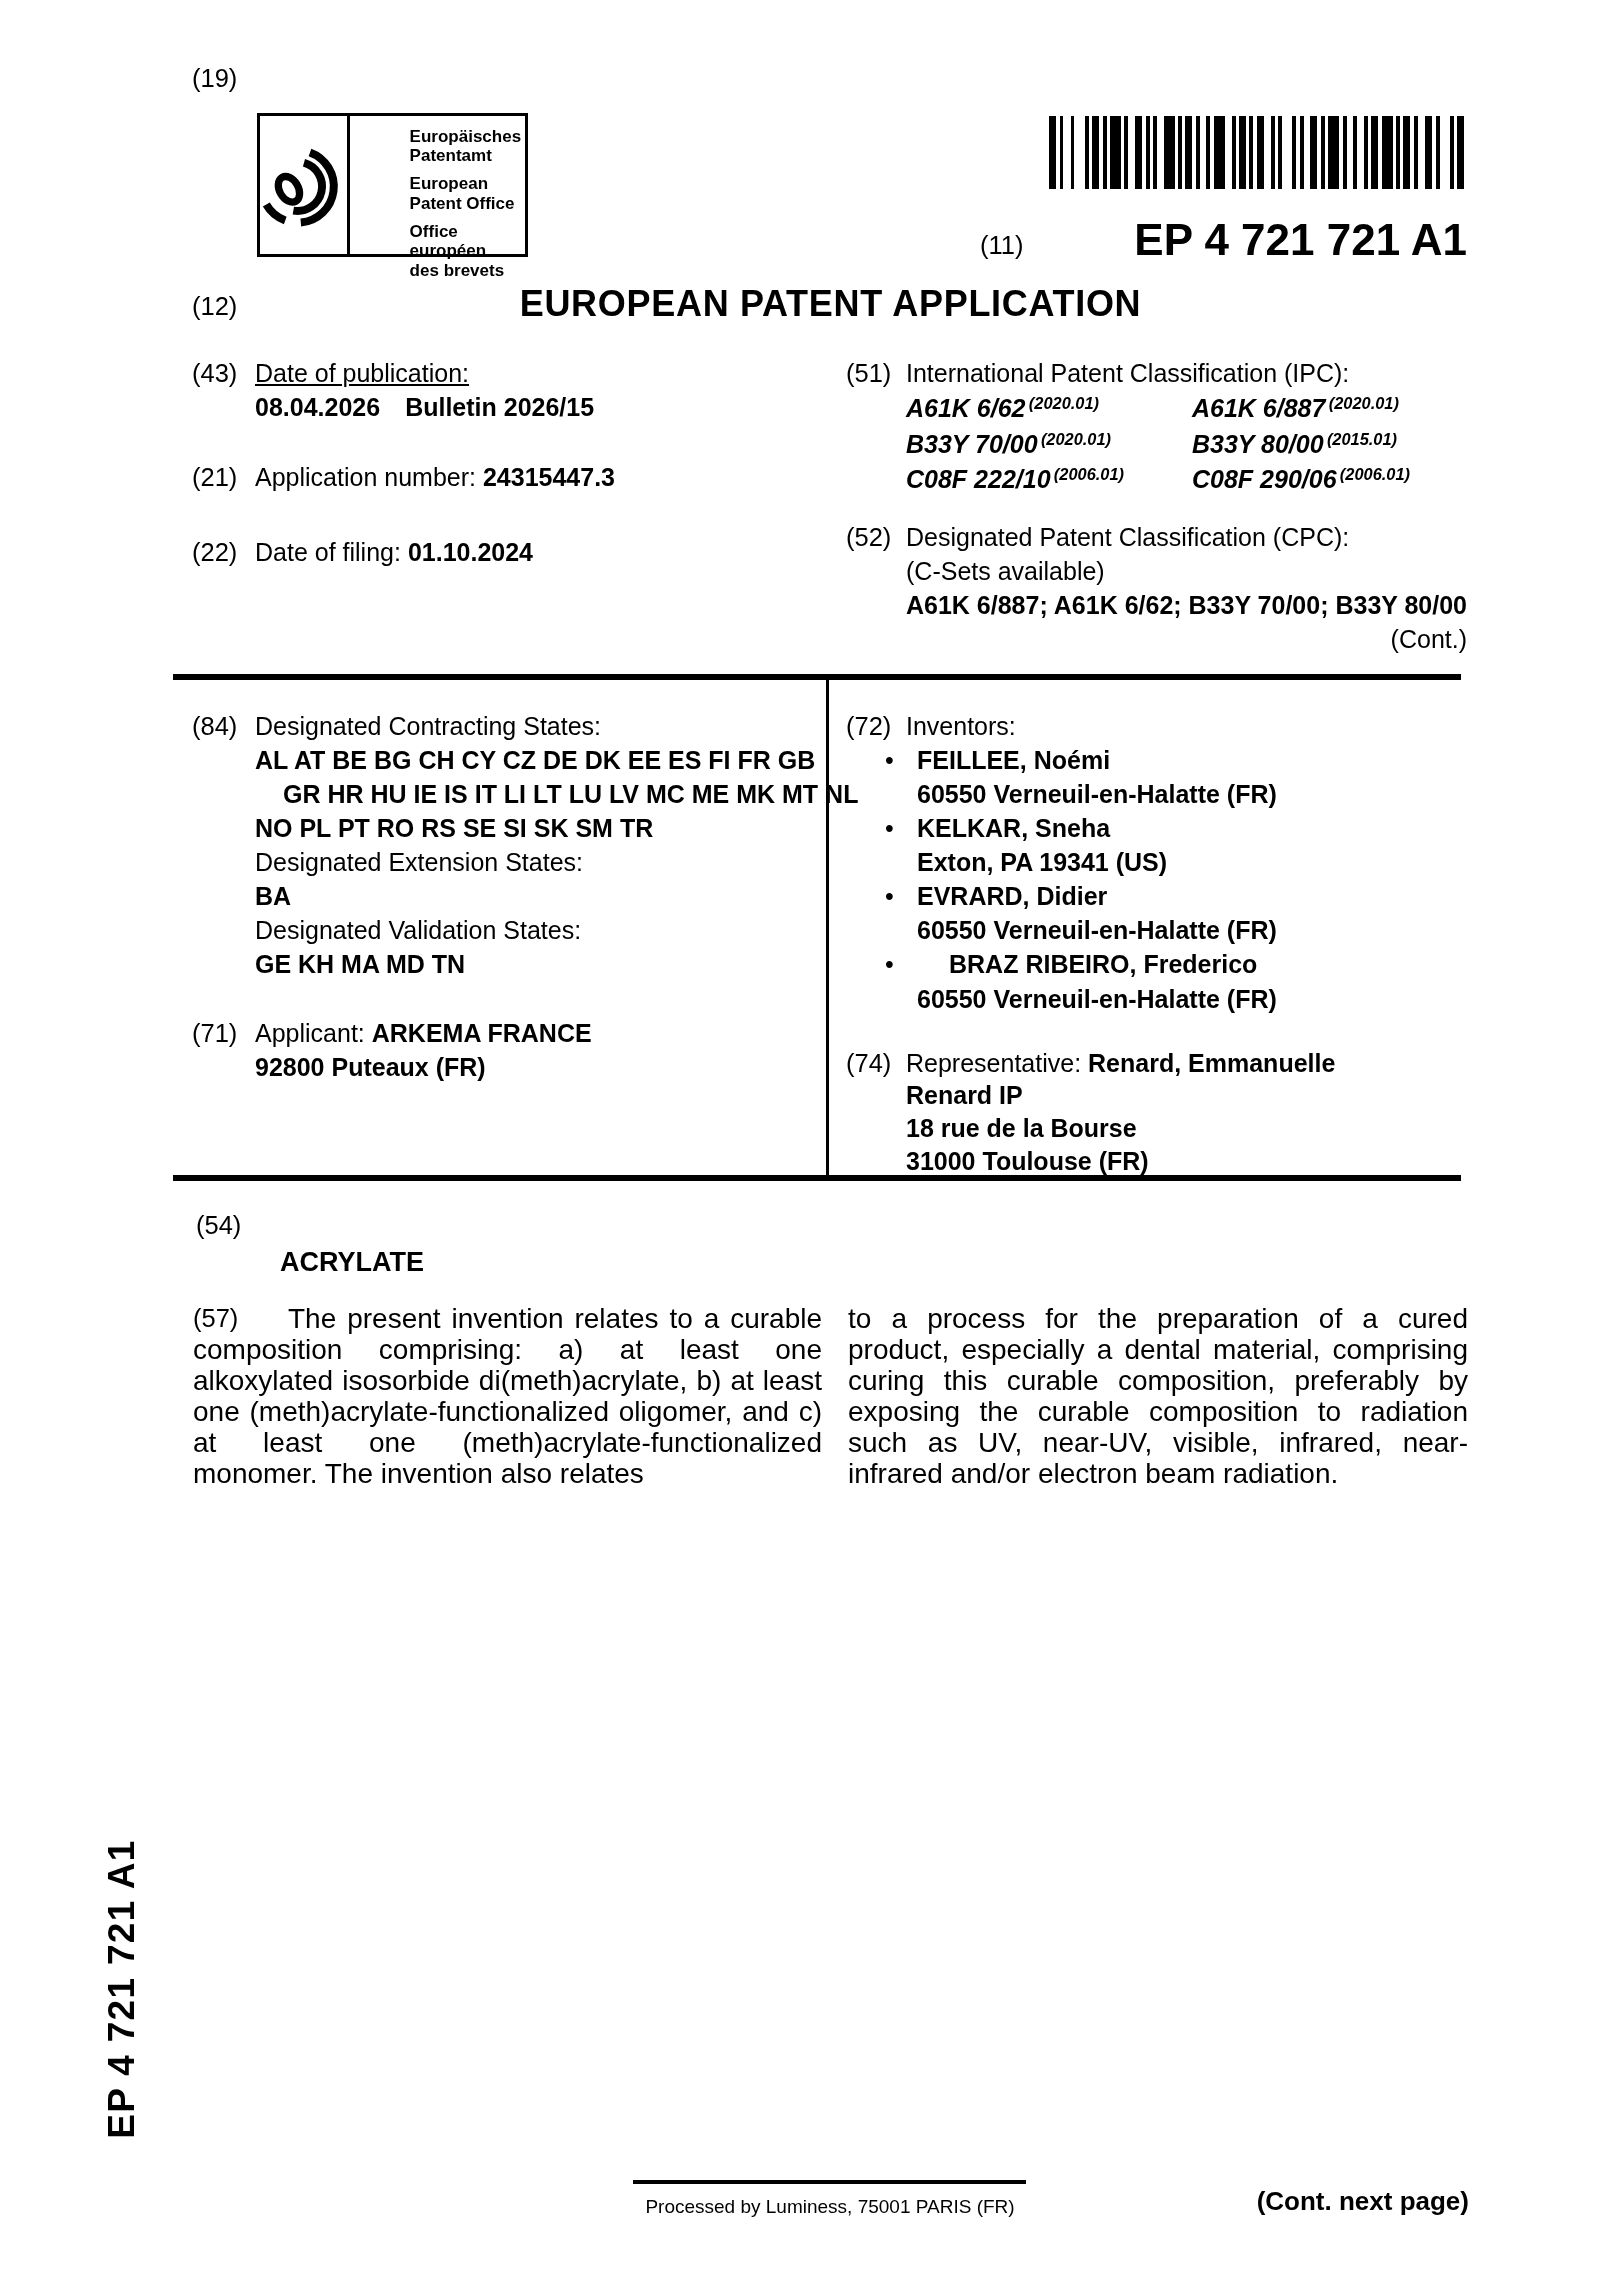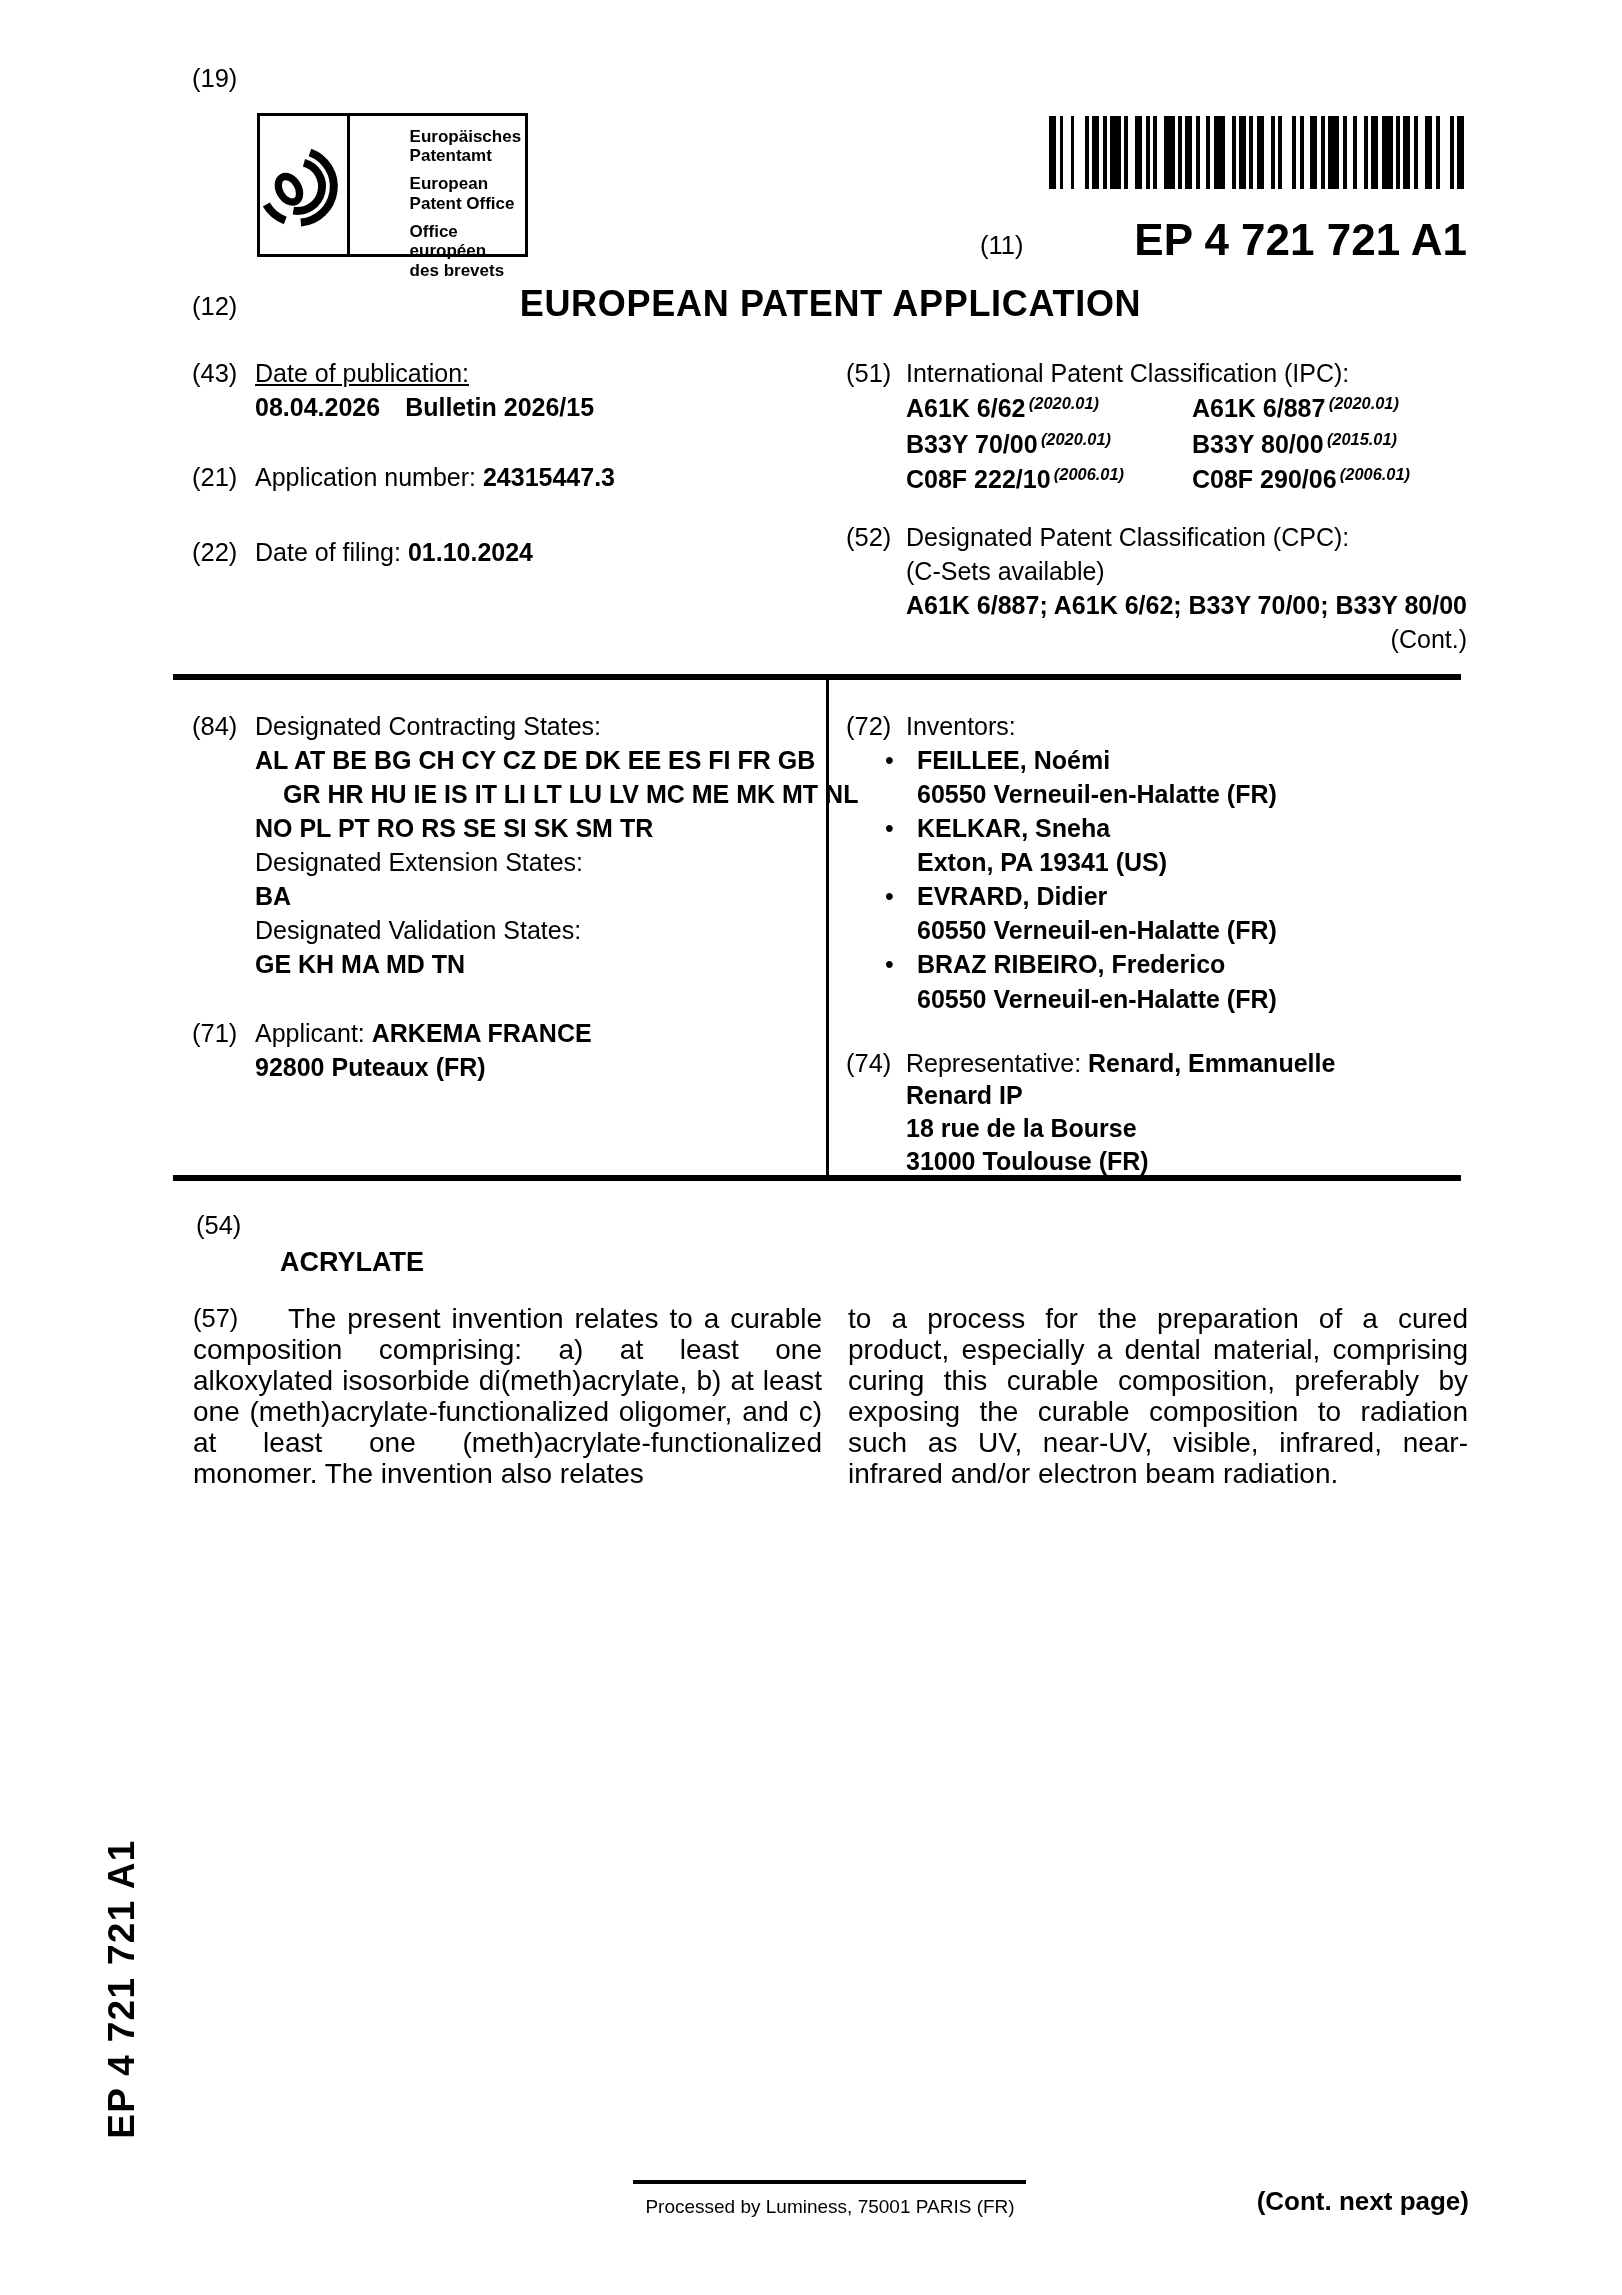--- a/index.html
+++ b/index.html
@@ -3,21 +3,21 @@
 <meta charset="utf-8">
 <style>
   html,body{margin:0;padding:0;background:#777;}
   .page{
     position:relative;width:1623px;height:2295px;background:#ffffff;color:#000;
     font-family:"Liberation Sans","DejaVu Sans",sans-serif;overflow:hidden;
     margin:0 auto;
   }
   .abs{position:absolute;}
   .b{font-weight:bold;}
-  .i{}
+  .i{font-style:italic;}
   .lbl{font-size:25.5px;line-height:30px;}
   .t38{font-size:25px;line-height:30px;}
   .t37{font-size:28px;}
   .nw{white-space:nowrap;}
   .right{text-align:right;}
   .center{text-align:center;}
   .just{text-align:justify;}
   .rule{background:#000;}
   .sup{font-size:16.4px;font-style:italic;font-weight:bold;position:relative;top:-8.5px;margin-left:3.3px;}
   .gap{display:inline-block;width:25px;}
@@ -180,21 +180,21 @@
 
   <div class="abs t38 bullet" style="left:885px;top:813px;"></div>
   <div class="abs t38 b nw" style="left:917px;top:813px;">KELKAR, Sneha</div>
   <div class="abs t38 b nw" style="left:917px;top:847px;">Exton, PA 19341 (US)</div>
 
   <div class="abs t38 bullet" style="left:885px;top:881px;"></div>
   <div class="abs t38 b nw" style="left:917px;top:881px;">EVRARD, Didier</div>
   <div class="abs t38 b nw" style="left:917px;top:915px;">60550 Verneuil-en-Halatte (FR)</div>
 
   <div class="abs t38 bullet" style="left:885px;top:949px;"></div>
-  <div class="abs t38 b nw" style="left:917px;top:949px;text-align:right;">BRAZ RIBEIRO, Frederico</div>
+  <div class="abs t38 b nw" style="left:949px;top:949px;text-align:right;">BRAZ RIBEIRO, Frederico</div>
   <div class="abs t38 b nw" style="left:917px;top:984px;">60550 Verneuil-en-Halatte (FR)</div>
 
   <div class="abs lbl" style="left:846px;top:1048px;">(74)</div>
   <div class="abs t38 nw" style="left:906px;top:1048px;">
     <span>Representative:</span>&nbsp;<span class="b">Renard, Emmanuelle</span>
   </div>
   <div class="abs t38 b nw" style="left:906px;top:1080px;">Renard IP</div>
   <div class="abs t38 b nw" style="left:906px;top:1113px;">18 rue de la Bourse</div>
   <div class="abs t38 b nw" style="left:906px;top:1146px;">31000 Toulouse (FR)</div>
 

